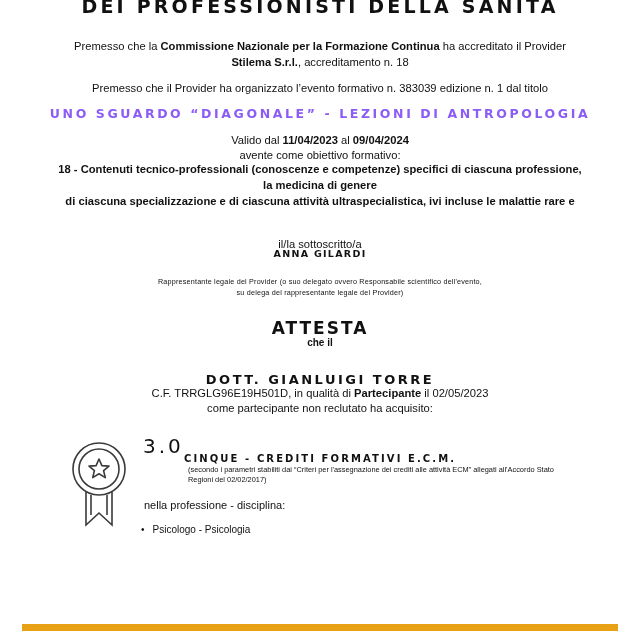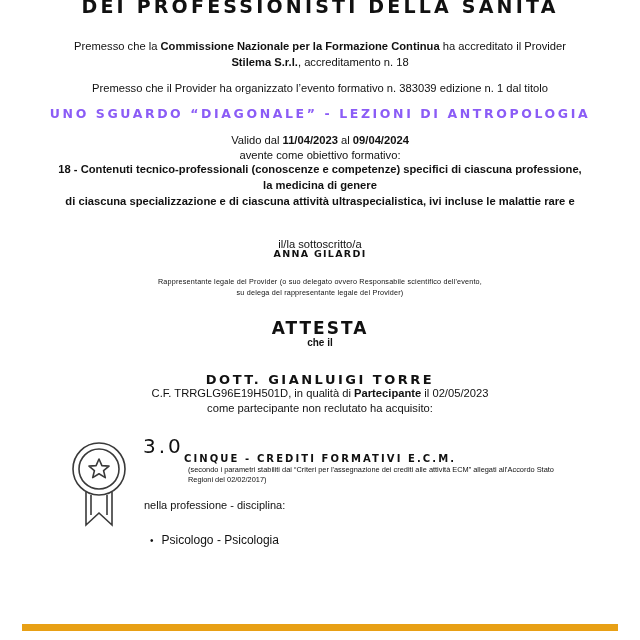--- a/index.html
+++ b/index.html
@@ -13,21 +13,21 @@
     .name-small { font-family:"DejaVu Sans", sans-serif; font-weight:bold; font-size:9.5px; letter-spacing:1.3px; }
     .tiny { font-size:7.2px; line-height:11px; letter-spacing:0.2px; }
     .attesta { font-family:"DejaVu Sans", sans-serif; font-weight:bold; font-size:17px; letter-spacing:2px; line-height:18px; }
     .chetext { font-weight:bold; font-size:10px; }
     .person { font-family:"DejaVu Sans", sans-serif; font-weight:bold; font-size:13px; letter-spacing:2.5px; line-height:16px; }
     .medal { position:absolute; left:70px; top:440px; width:60px; height:90px; }
     .credits-num { position:absolute; left:143px; top:436px; font-family:"DejaVu Sans", sans-serif; font-size:20px; font-weight:normal; letter-spacing:3px; line-height:20px; }
     .credits-label { position:absolute; left:144px; top:453px; font-family:"DejaVu Sans", sans-serif; font-weight:bold; font-size:10px; letter-spacing:2.1px;padding-left:40px; }
     .criteria { position:absolute; left:144px; top:465px; width:440px; font-size:7.4px; line-height:10px; text-align:left;margin-left:44px; }
     .prof-label { position:absolute; left:144px; top:499px; font-size:11px; }
-    .prof-list { position:absolute; left:141px; top:524px; font-size:12px; margin:9px; padding:0; list-style:none; }
+    .prof-list { position:absolute; left:141px; top:524px; font-size:10px; margin:0; padding:0; list-style:none; }
     .prof-list li::before { content:"\2022"; margin-right:8px; font-size:10px; }
     .bar { position:absolute; left:22px; top:624px; width:596px; height:7px; }
   </style>
 </head>
 <body>
 
 <div class="abs title">DEI PROFESSIONISTI DELLA SANITA</div>
 
 <div class="abs p" style="top:38px;">
   <span>Premesso che la </span><b>Commissione Nazionale per la Formazione Continua</b><span> ha accreditato il Provider</span><br>

